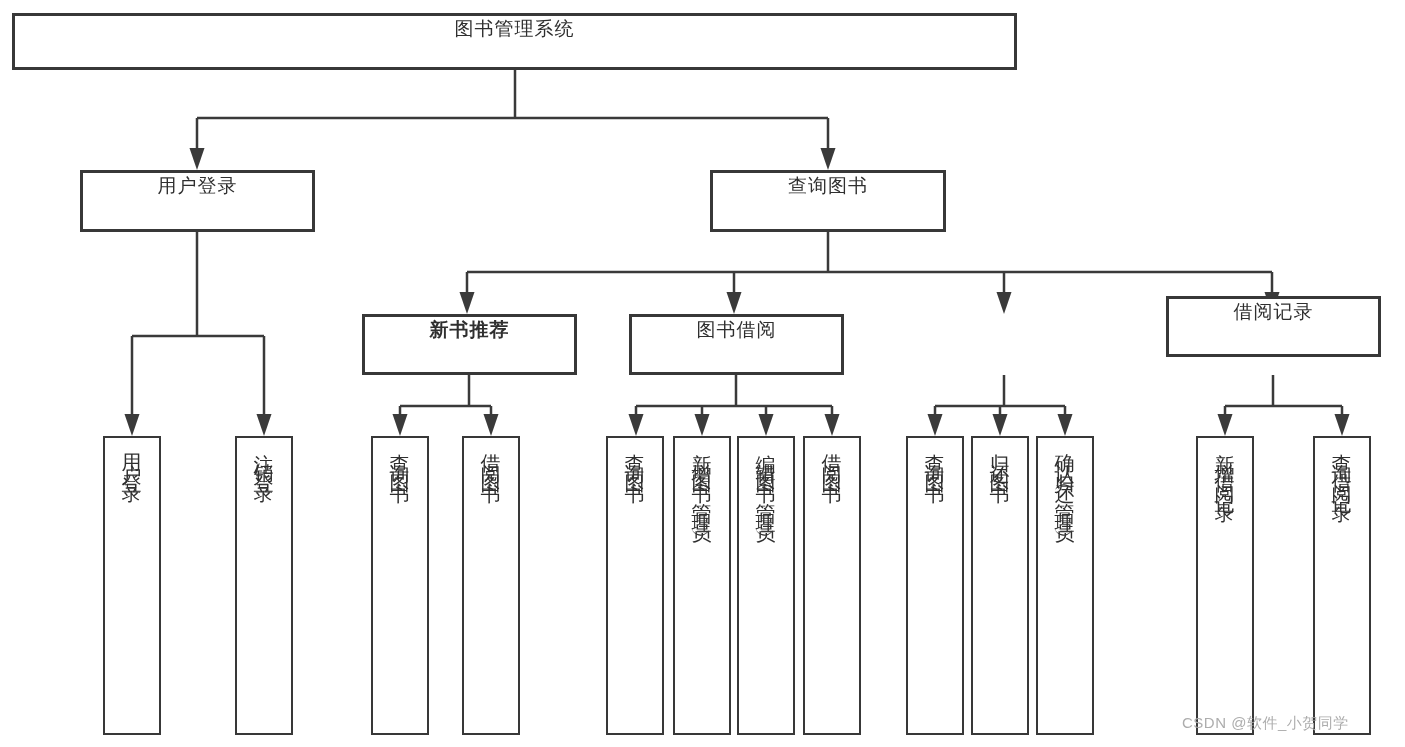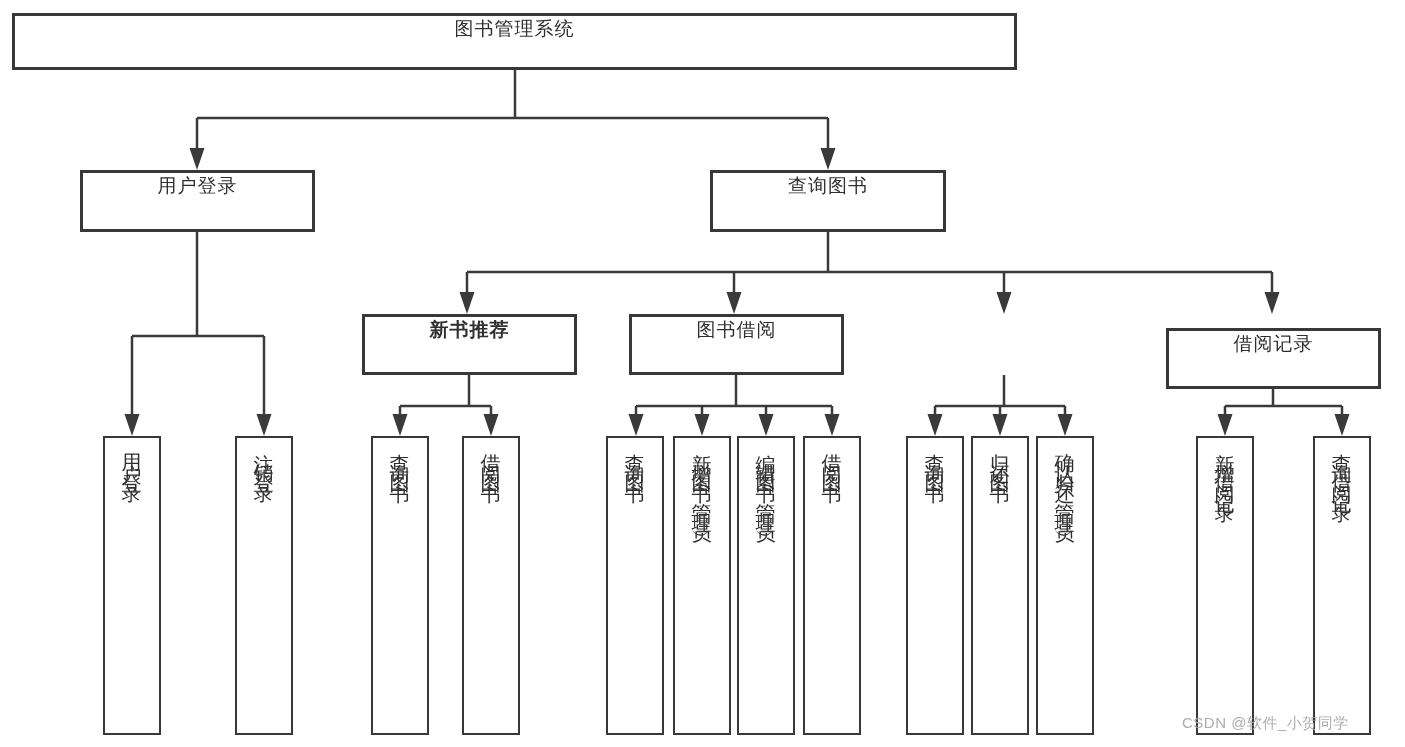--- a/index.html
+++ b/index.html
@@ -96,21 +96,21 @@
   <div class="node hbox" style="left:710px;top:170px;width:236px;height:62px;">
     <span>查询图书</span>
   </div>
 
   <div class="node hbox" style="left:362px;top:314px;width:215px;height:61px;font-weight:bold;">
     <span>新书推荐</span>
   </div>
   <div class="node hbox" style="left:629px;top:314px;width:215px;height:61px;">
     <span>图书借阅</span>
   </div>
-  <div class="node hbox" style="left:1166px;top:328px;width:215px;height:61px;">
+  <div class="node hbox" style="left:1166px;top:296px;width:215px;height:61px;">
     <span>借阅记录</span>
   </div>
 
   <div class="node vbox" style="left:103px;top:436px;width:58px;height:299px;">
     <span class="vtext">用户登录</span>
   </div>
   <div class="node vbox" style="left:235px;top:436px;width:58px;height:299px;">
     <span class="vtext">注销登录</span>
   </div>
 

